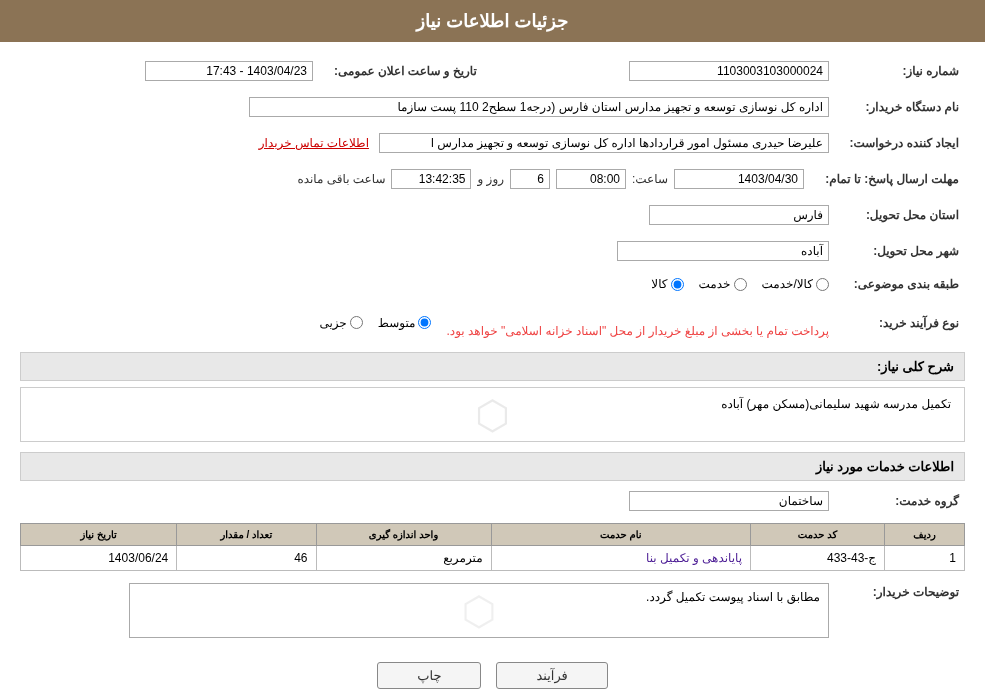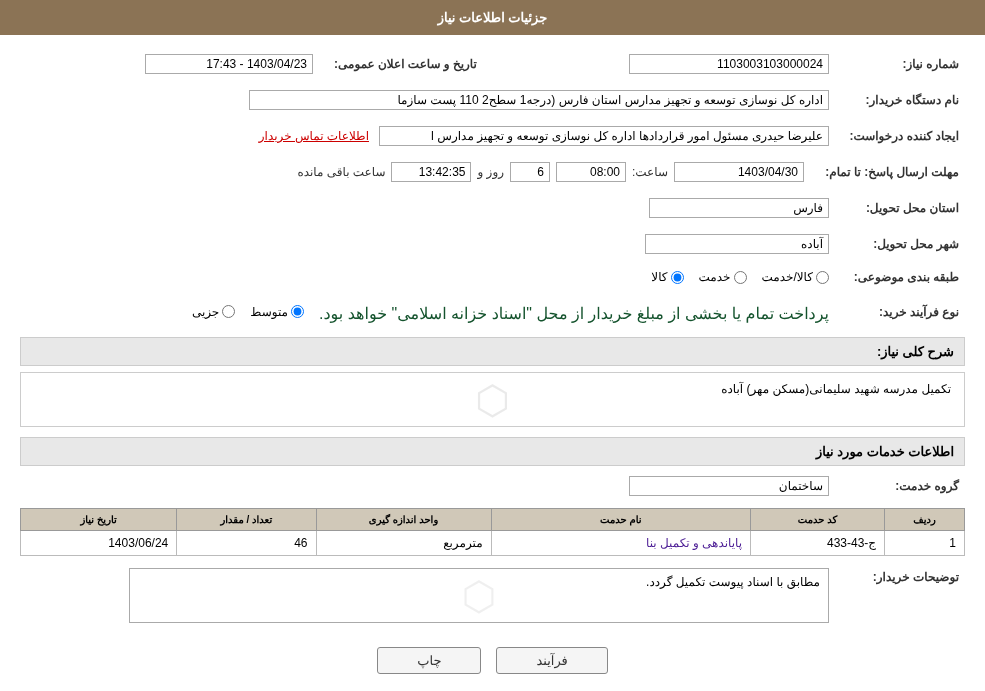--- a/index.html
+++ b/index.html
@@ -13,21 +13,21 @@
       width: 985px;
       min-height: 691px;
       background: #fff;
       margin: 0 auto;
     }
     .header-bar {
       background: #8B7355;
       color: #fff;
       text-align: center;
       padding: 10px;
-      font-size: 13px;
+      font-size: 18px;
       font-weight: bold;
     }
     .content {
       padding: 15px 20px;
     }
     .info-table {
       width: 100%;
       border-collapse: collapse;
       margin-bottom: 8px;
     }
@@ -95,23 +95,23 @@
       direction: rtl;
       align-items: center;
     }
     .radio-label {
       display: flex;
       align-items: center;
       gap: 3px;
       cursor: pointer;
     }
     .notice-text {
-      color: #14532d;
-      font-size: 16px;
-      margin-top: 4px;
+      color: #ef4444;
+      font-size: 12px;
+      margin-top: 17px;
     }
     .services-table {
       width: 100%;
       border-collapse: collapse;
       margin: 8px 0;
     }
     .services-table th {
       background: #d0c8b8;
       border: 1px solid #999;
       padding: 5px 8px;
@@ -238,21 +238,21 @@
         </td>
       </tr>
     </tbody>
       </table>
 
     <table class="info-table">
       <tbody>
           <tr>
         <td class="label-cell">شهر محل تحویل:</td>
         <td class="value-cell">
-          <span class="input-box" style="display:inline-block; width:184px;">آباده</span>
+          <span class="input-box" style="display:inline-block; width:212px;">آباده</span>
         </td>
       </tr>
     </tbody>
       </table>
 
     <table class="info-table">
       <tbody>
           <tr>
         <td class="label-cell">طبقه بندی موضوعی:</td>
         <td class="value-cell">

